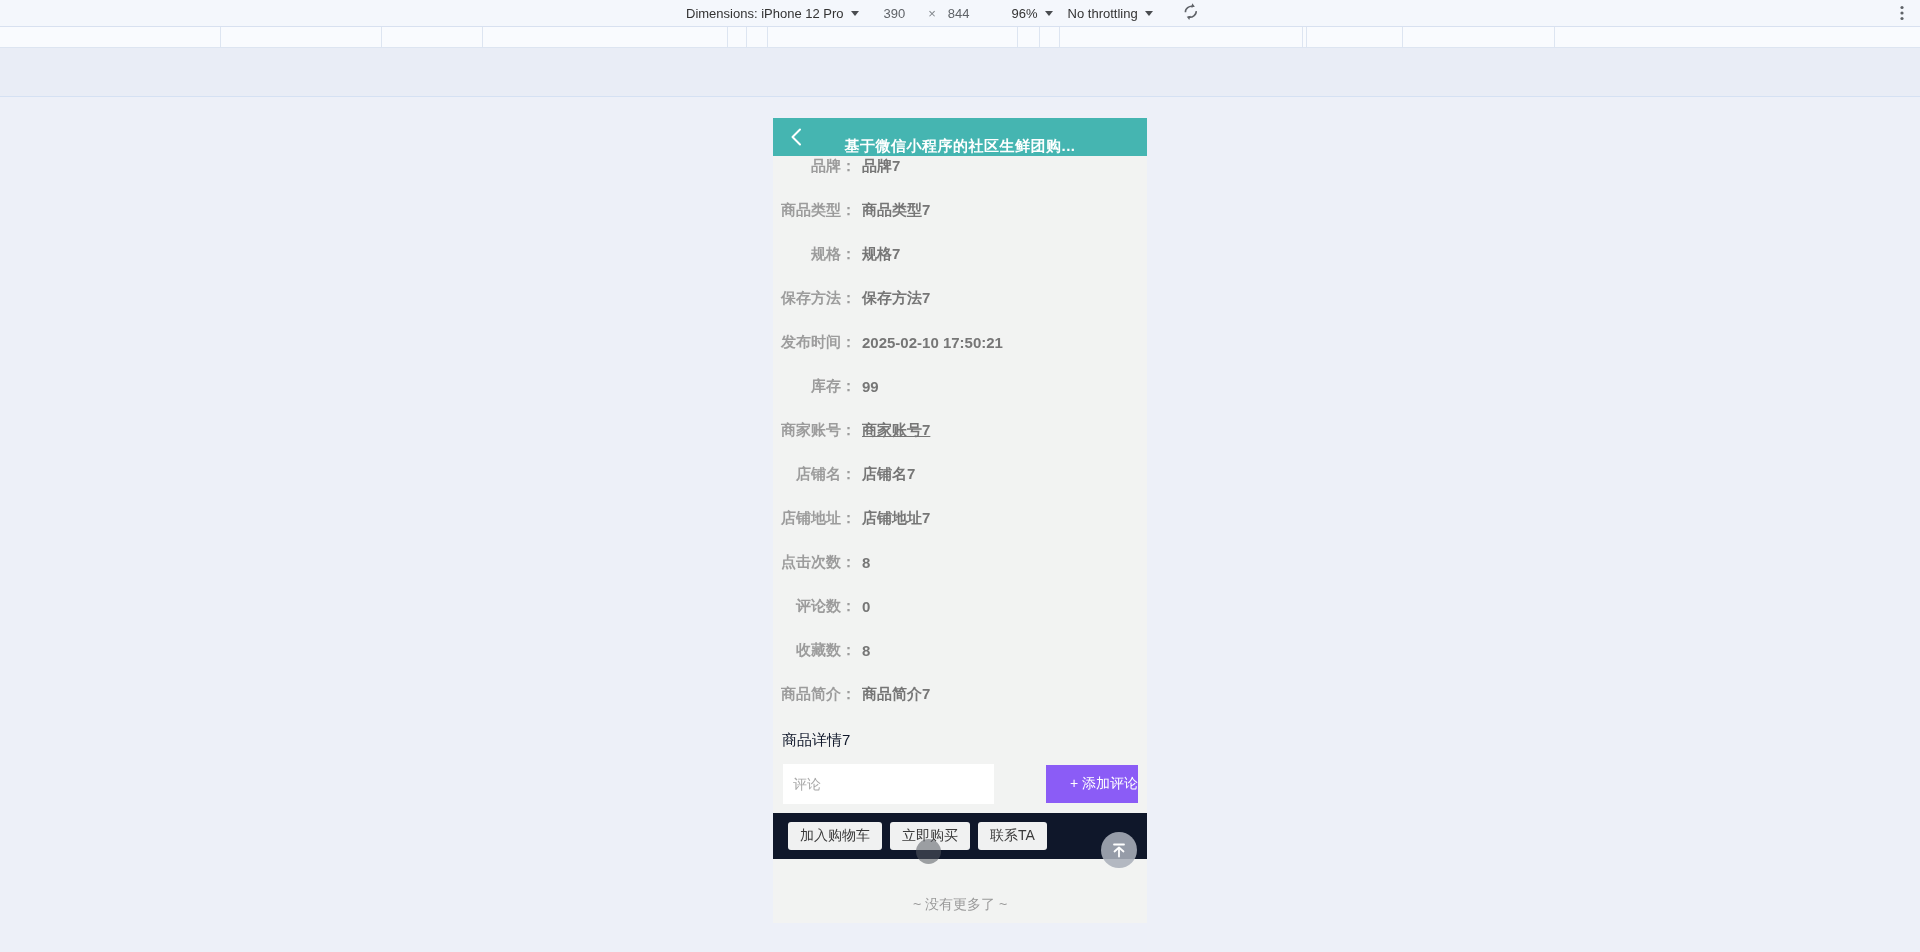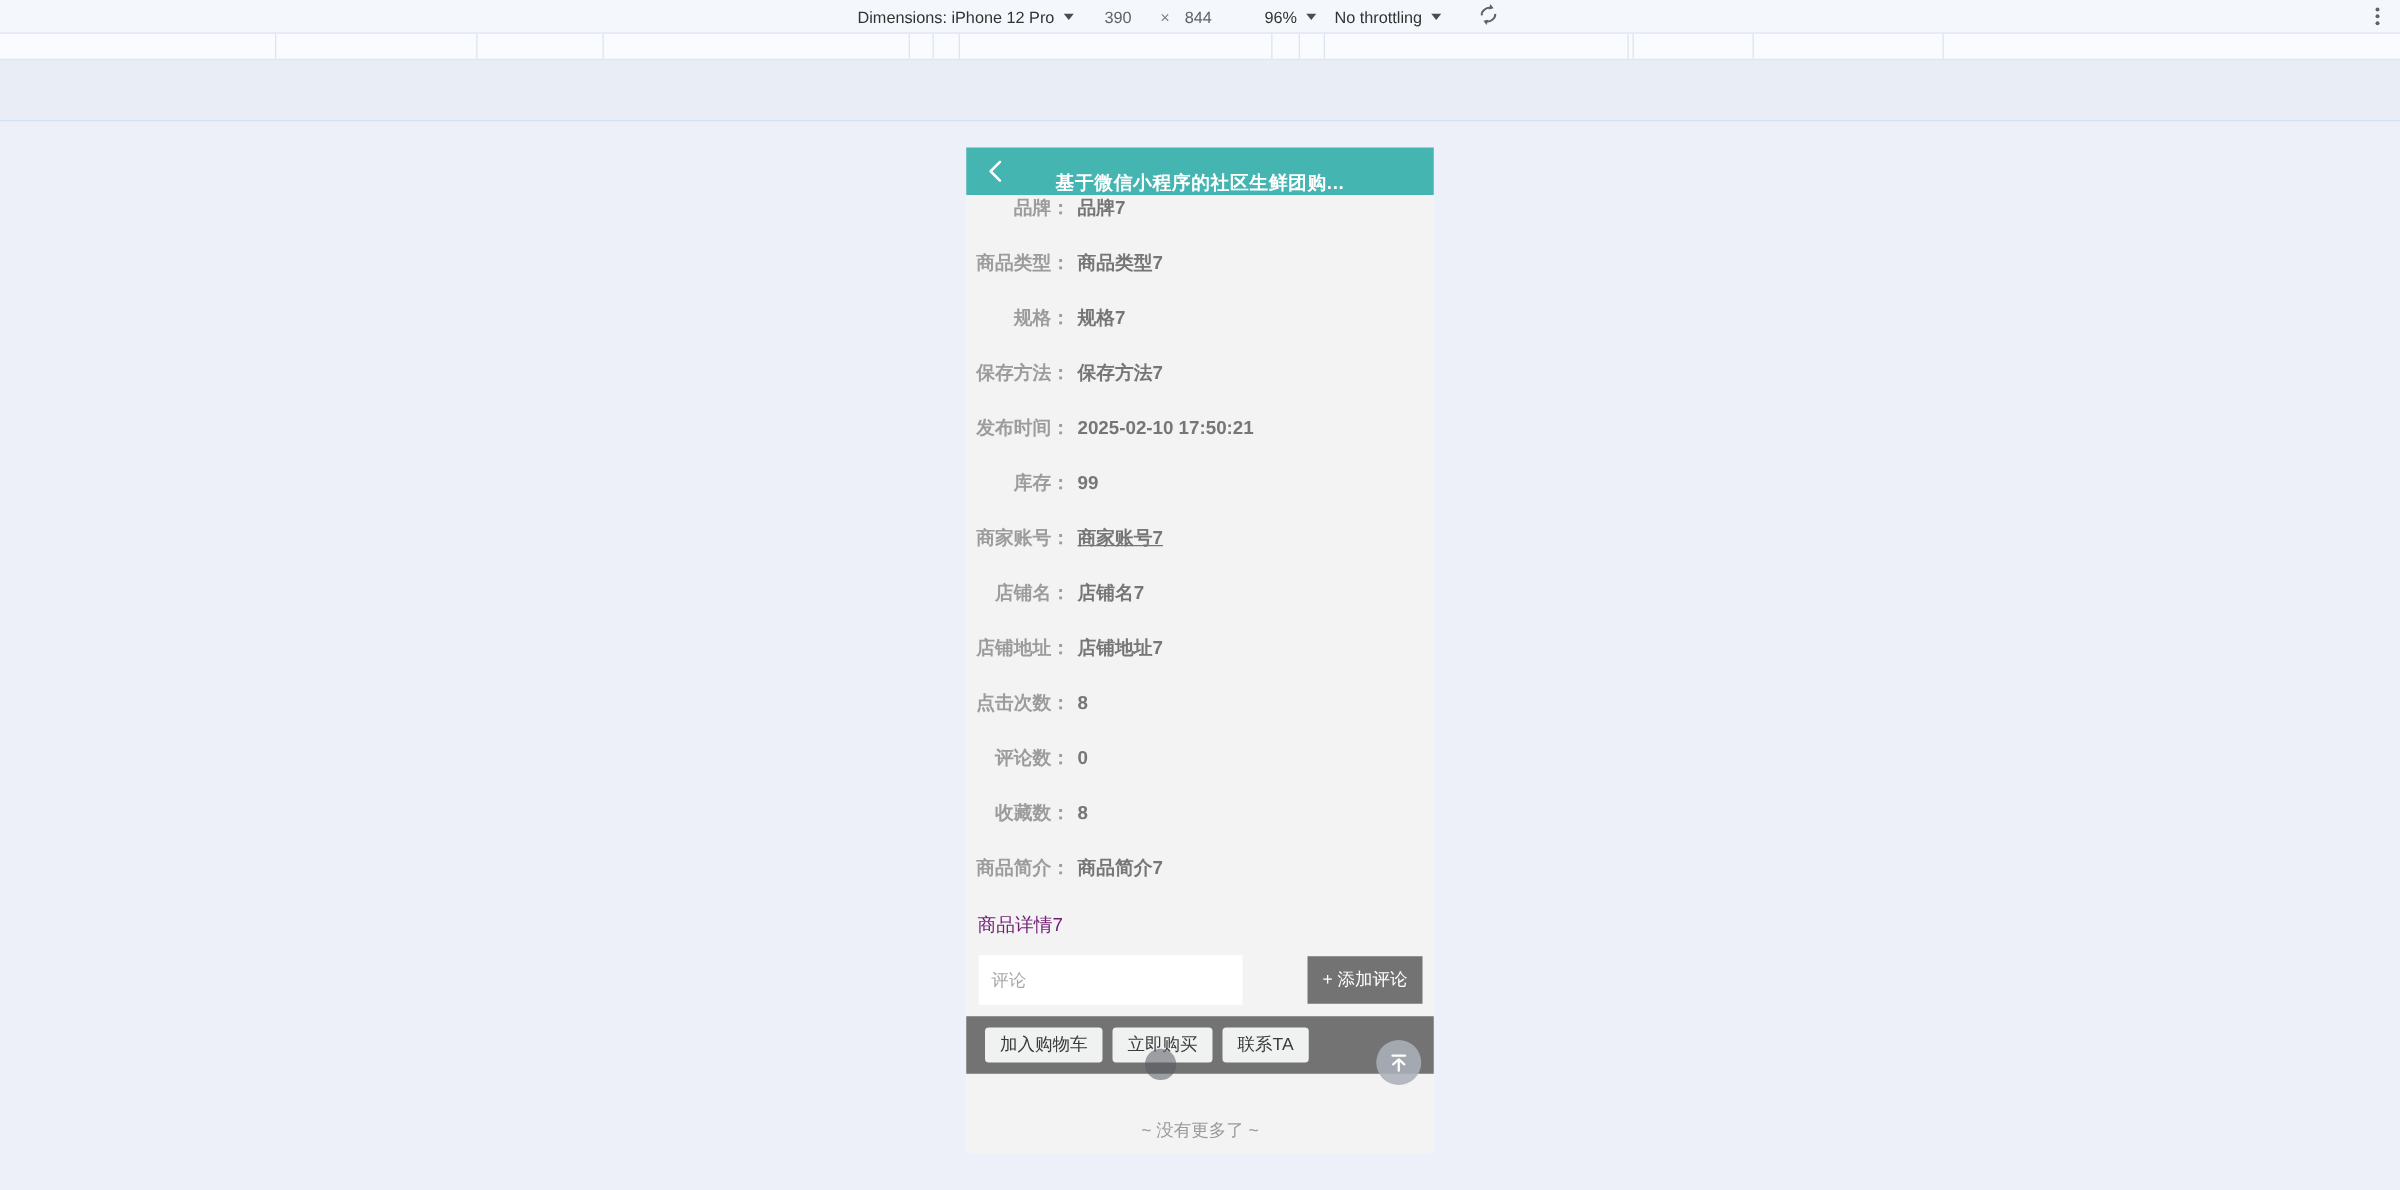--- a/index.html
+++ b/index.html
@@ -41,32 +41,32 @@
     display:flex; align-items:center; justify-content:center; cursor:pointer; }
   .app-title { color:#fff; font-size:15px; font-weight:bold; letter-spacing:0.5px; }
 
   .info-list { margin-top:-12px; }
   .info-row { height:44px; display:flex; align-items:center; font-size:15px;font-weight:bold; }
   .info-row .lbl { width:83px; text-align:right; color:#9c9c9c; flex:none; }
   .info-row .val { margin-left:6px; color:#767676; }
   .info-row .val.link { text-decoration:underline; cursor:pointer; }
 
   .detail-title { height:48px; display:flex; align-items:center;
-    padding-left:9px; font-size:15px; color:#701a75; }
+    padding-left:9px; font-size:15px; color:#0f172a; }
 
   .comment-row { height:40px; margin:0 9px 0 10px; display:flex;gap:34px; }
   .comment-input { flex:1; height:40px; border:none; outline:none; background:#fff;
     padding:0 10px; font-size:14px; color:#333;
     font-family:"Liberation Sans","DejaVu Sans",sans-serif; }
   .comment-input::placeholder { color:#a9a9a9; }
   .add-comment-btn { width:92px; height:38px; margin:1px 0 0 18px; border:none;
-    background:#737373; color:#fff; font-size:14px; cursor:pointer;
-    font-family:"Liberation Sans","DejaVu Sans",sans-serif; }
-
-  .action-strip { position:relative; margin-top:9px; height:46px; background:#737373;
+    background:#8b5cf6; color:#fff; font-size:14px; cursor:pointer;
+    font-family:"Liberation Sans","DejaVu Sans",sans-serif;text-align:right; }
+
+  .action-strip { position:relative; margin-top:9px; height:46px; background:#0f172a;
     display:flex; align-items:center; padding-left:15px; }
   .act-btn { height:28px; padding:0 12px; margin-right:8px; border:none; border-radius:3px;
     background:#f0f1f1; color:#3a3a3a; font-size:14px; cursor:pointer;
     font-family:"Liberation Sans","DejaVu Sans",sans-serif; }
 
   .touch-cursor { position:absolute; left:143px; top:721px; width:25px; height:25px;
     border-radius:50%; background:rgba(85,90,97,0.55); pointer-events:none; }
 
   .back-top { position:absolute; left:328px; top:714px; width:36px; height:36px;
     border-radius:50%; background:rgba(170,175,185,0.88);

